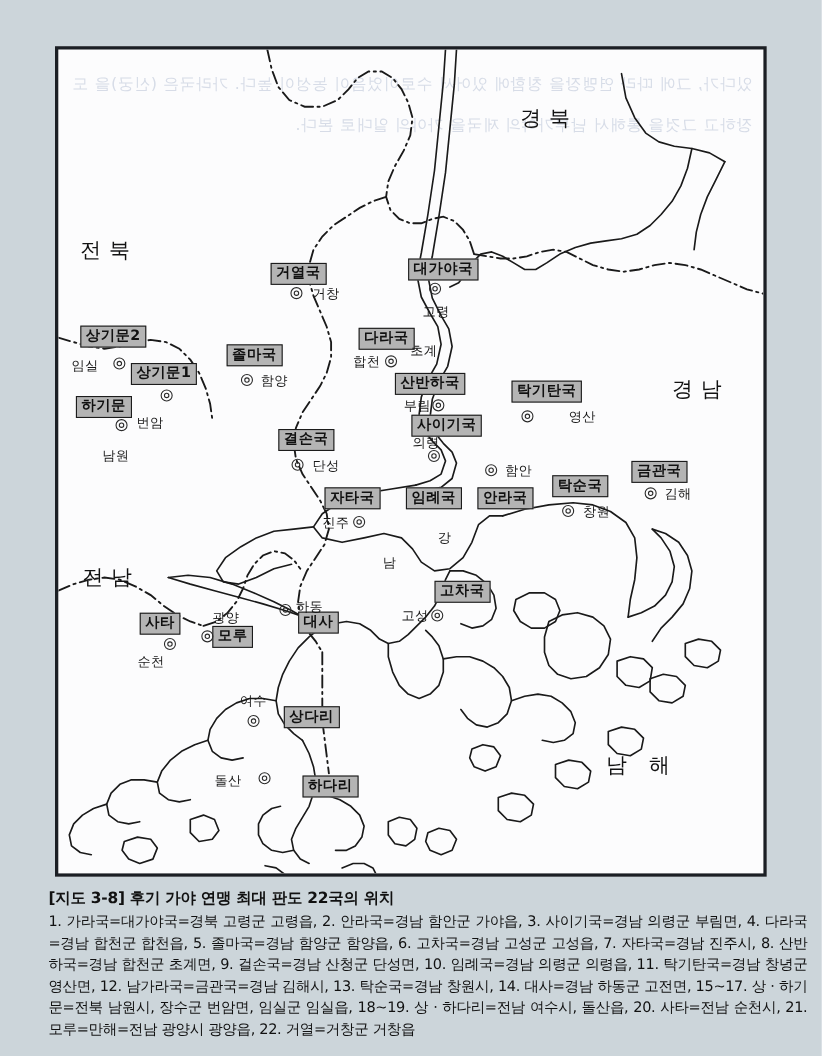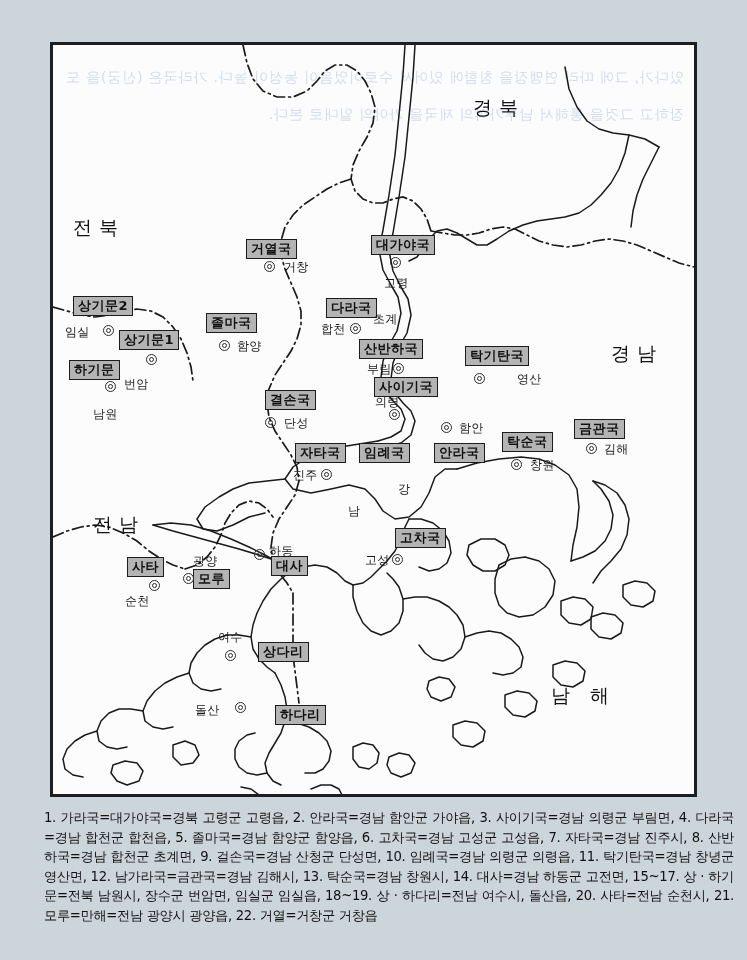--- a/index.html
+++ b/index.html
@@ -150,21 +150,21 @@
       <path d="M240 548 L240 562 240 578 240 594 240 610 242 626 244 642 246 658"></path>
       <path d="M0 262 L14 266 28 270 42 272 56 270 70 266 84 264 98 266 110 272 120 282 128 294 134 308 138 322 140 336"></path>
       <path d="M0 492 L14 486 28 482 42 480 56 482 70 488 84 496 96 506 108 514 120 520 132 524"></path>
       <path d="M132 524 L144 520 154 512 162 502 168 490 172 478 178 468 186 460 196 456 206 458 214 464 220 472"></path>
     </g>
   </svg>
 
   <div class="region" style="left:420px;top:50px">경북</div>
   <div class="region" style="left:20px;top:170px">전북</div>
   <div class="region" style="left:558px;top:296px">경남</div>
-  <div class="region" style="left:40px;top:467px">전남</div>
+  <div class="region" style="left:22px;top:467px">전남</div>
   <div class="region" style="left:498px;top:638px">남 해</div>
 
   <div class="river-lbl" style="left:295px;top:458px">남</div>
   <div class="river-lbl" style="left:345px;top:436px">강</div>
 
   <div class="lbl" style="left:193px;top:194px">거열국</div>
   <div class="marker" style="left:211px;top:216px"></div>
   <div class="place" style="left:231px;top:216px">거창</div>
 
   <div class="lbl" style="left:318px;top:190px">대가야국</div>
@@ -199,29 +199,29 @@
   <div class="place" style="left:314px;top:318px">부림</div>
 
   <div class="lbl" style="left:412px;top:301px">탁기탄국</div>
   <div class="marker" style="left:421px;top:328px"></div>
   <div class="place" style="left:464px;top:328px">영산</div>
 
   <div class="lbl" style="left:321px;top:332px">사이기국</div>
   <div class="place" style="left:322px;top:351px">의령</div>
   <div class="marker" style="left:336px;top:364px"></div>
 
-  <div class="lbl" style="left:212px;top:345px">결손국</div>
+  <div class="lbl" style="left:200px;top:345px">결손국</div>
   <div class="marker" style="left:212px;top:372px"></div>
   <div class="place" style="left:231px;top:372px">단성</div>
 
   <div class="lbl" style="left:242px;top:398px">자타국</div>
   <div class="marker" style="left:268px;top:424px"></div>
   <div class="place" style="left:240px;top:424px">진주</div>
 
-  <div class="lbl" style="left:306px;top:398px">임례국</div>
+  <div class="lbl" style="left:316px;top:398px">임례국</div>
 
   <div class="lbl" style="left:381px;top:398px">안라국</div>
   <div class="marker" style="left:388px;top:377px"></div>
   <div class="place" style="left:406px;top:377px">함안</div>
 
   <div class="lbl" style="left:449px;top:387px">탁순국</div>
   <div class="marker" style="left:458px;top:414px"></div>
   <div class="place" style="left:477px;top:414px">창원</div>
 
   <div class="lbl" style="left:521px;top:374px">금관국</div>
@@ -248,14 +248,15 @@
   <div class="marker" style="left:172px;top:605px"></div>
   <div class="place" style="left:165px;top:586px">여수</div>
 
   <div class="lbl" style="left:222px;top:660px">하다리</div>
   <div class="marker" style="left:182px;top:657px"></div>
   <div class="place" style="left:142px;top:659px">돌산</div>
 
 </div>
 
 <div id="caption">
+  <div id="caption-title">[지도 3-8] 후기 가야 연맹 최대 판도 22국의 위치</div>
   <div id="caption-body">1. 가라국=대가야국=경북 고령군 고령읍, 2. 안라국=경남 함안군 가야읍, 3. 사이기국=경남 의령군 부림면, 4. 다라국=경남 합천군 합천읍, 5. 졸마국=경남 함양군 함양읍, 6. 고차국=경남 고성군 고성읍, 7. 자타국=경남 진주시, 8. 산반하국=경남 합천군 초계면, 9. 걸손국=경남 산청군 단성면, 10. 임례국=경남 의령군 의령읍, 11. 탁기탄국=경남 창녕군 영산면, 12. 남가라국=금관국=경남 김해시, 13. 탁순국=경남 창원시, 14. 대사=경남 하동군 고전면, 15~17. 상 · 하기문=전북 남원시, 장수군 번암면, 임실군 임실읍, 18~19. 상 · 하다리=전남 여수시, 돌산읍, 20. 사타=전남 순천시, 21. 모루=만해=전남 광양시 광양읍, 22. 거열=거창군 거창읍</div>
 </div>
 
 </body></html>

